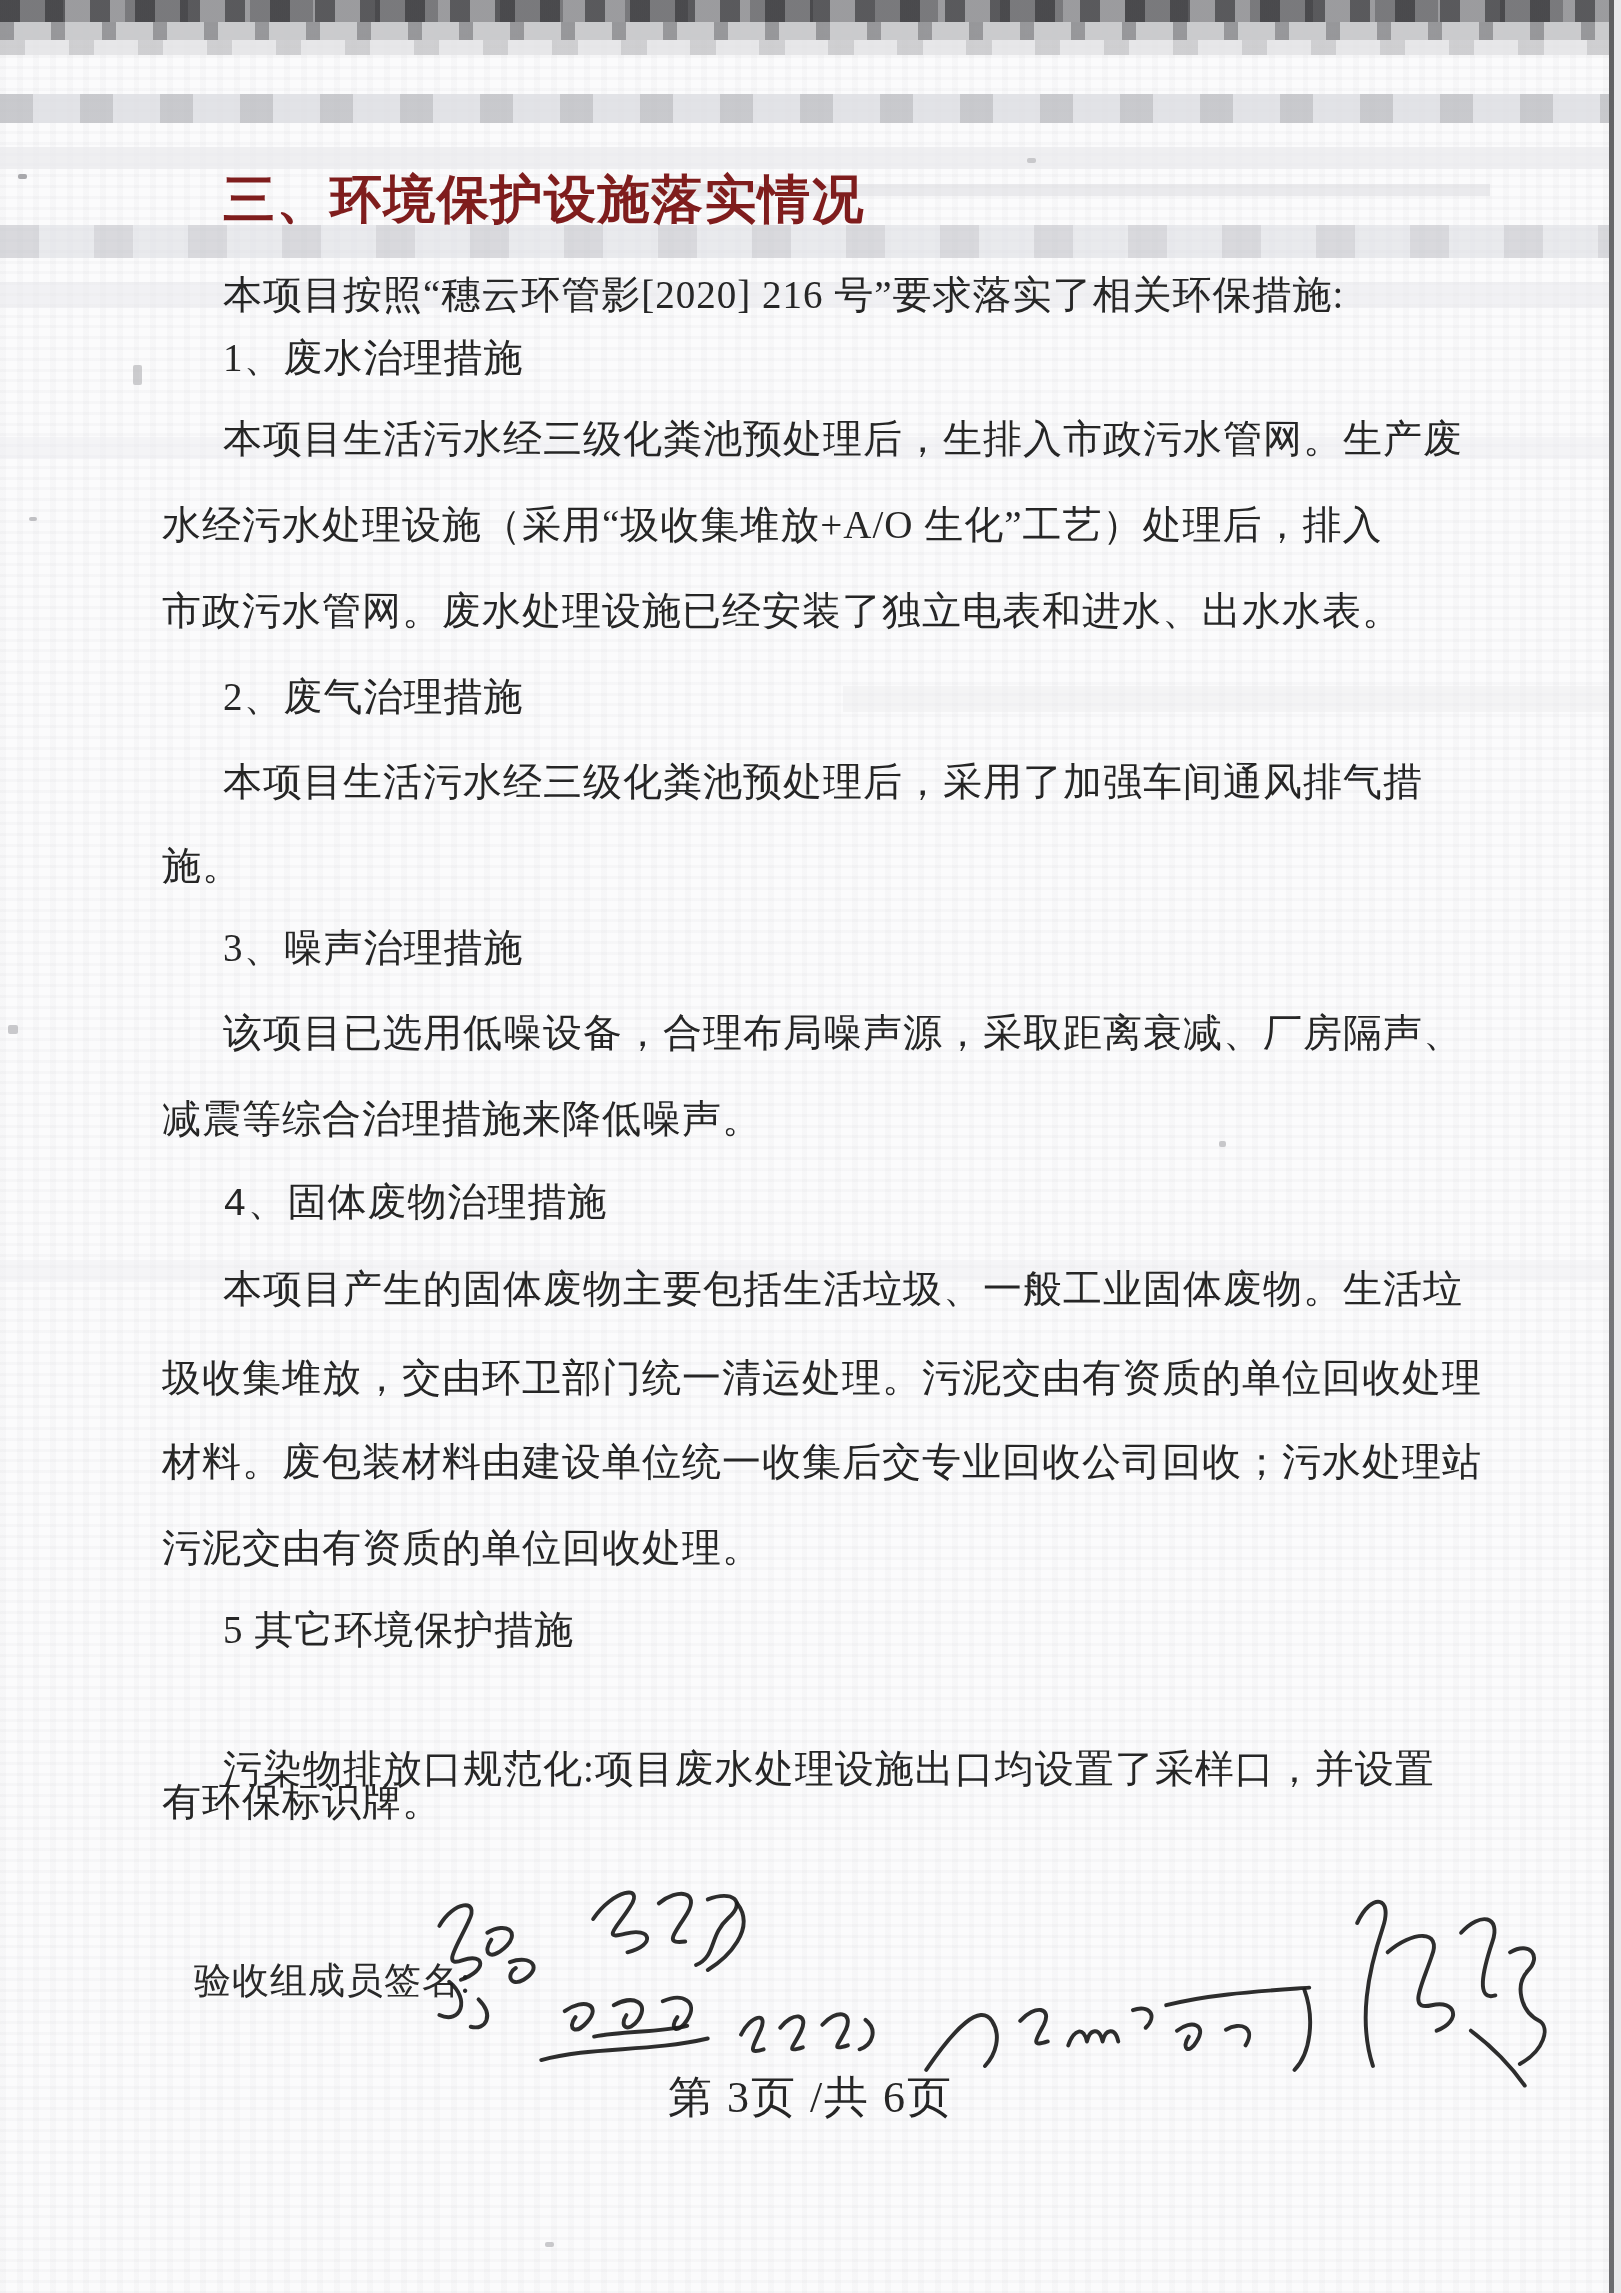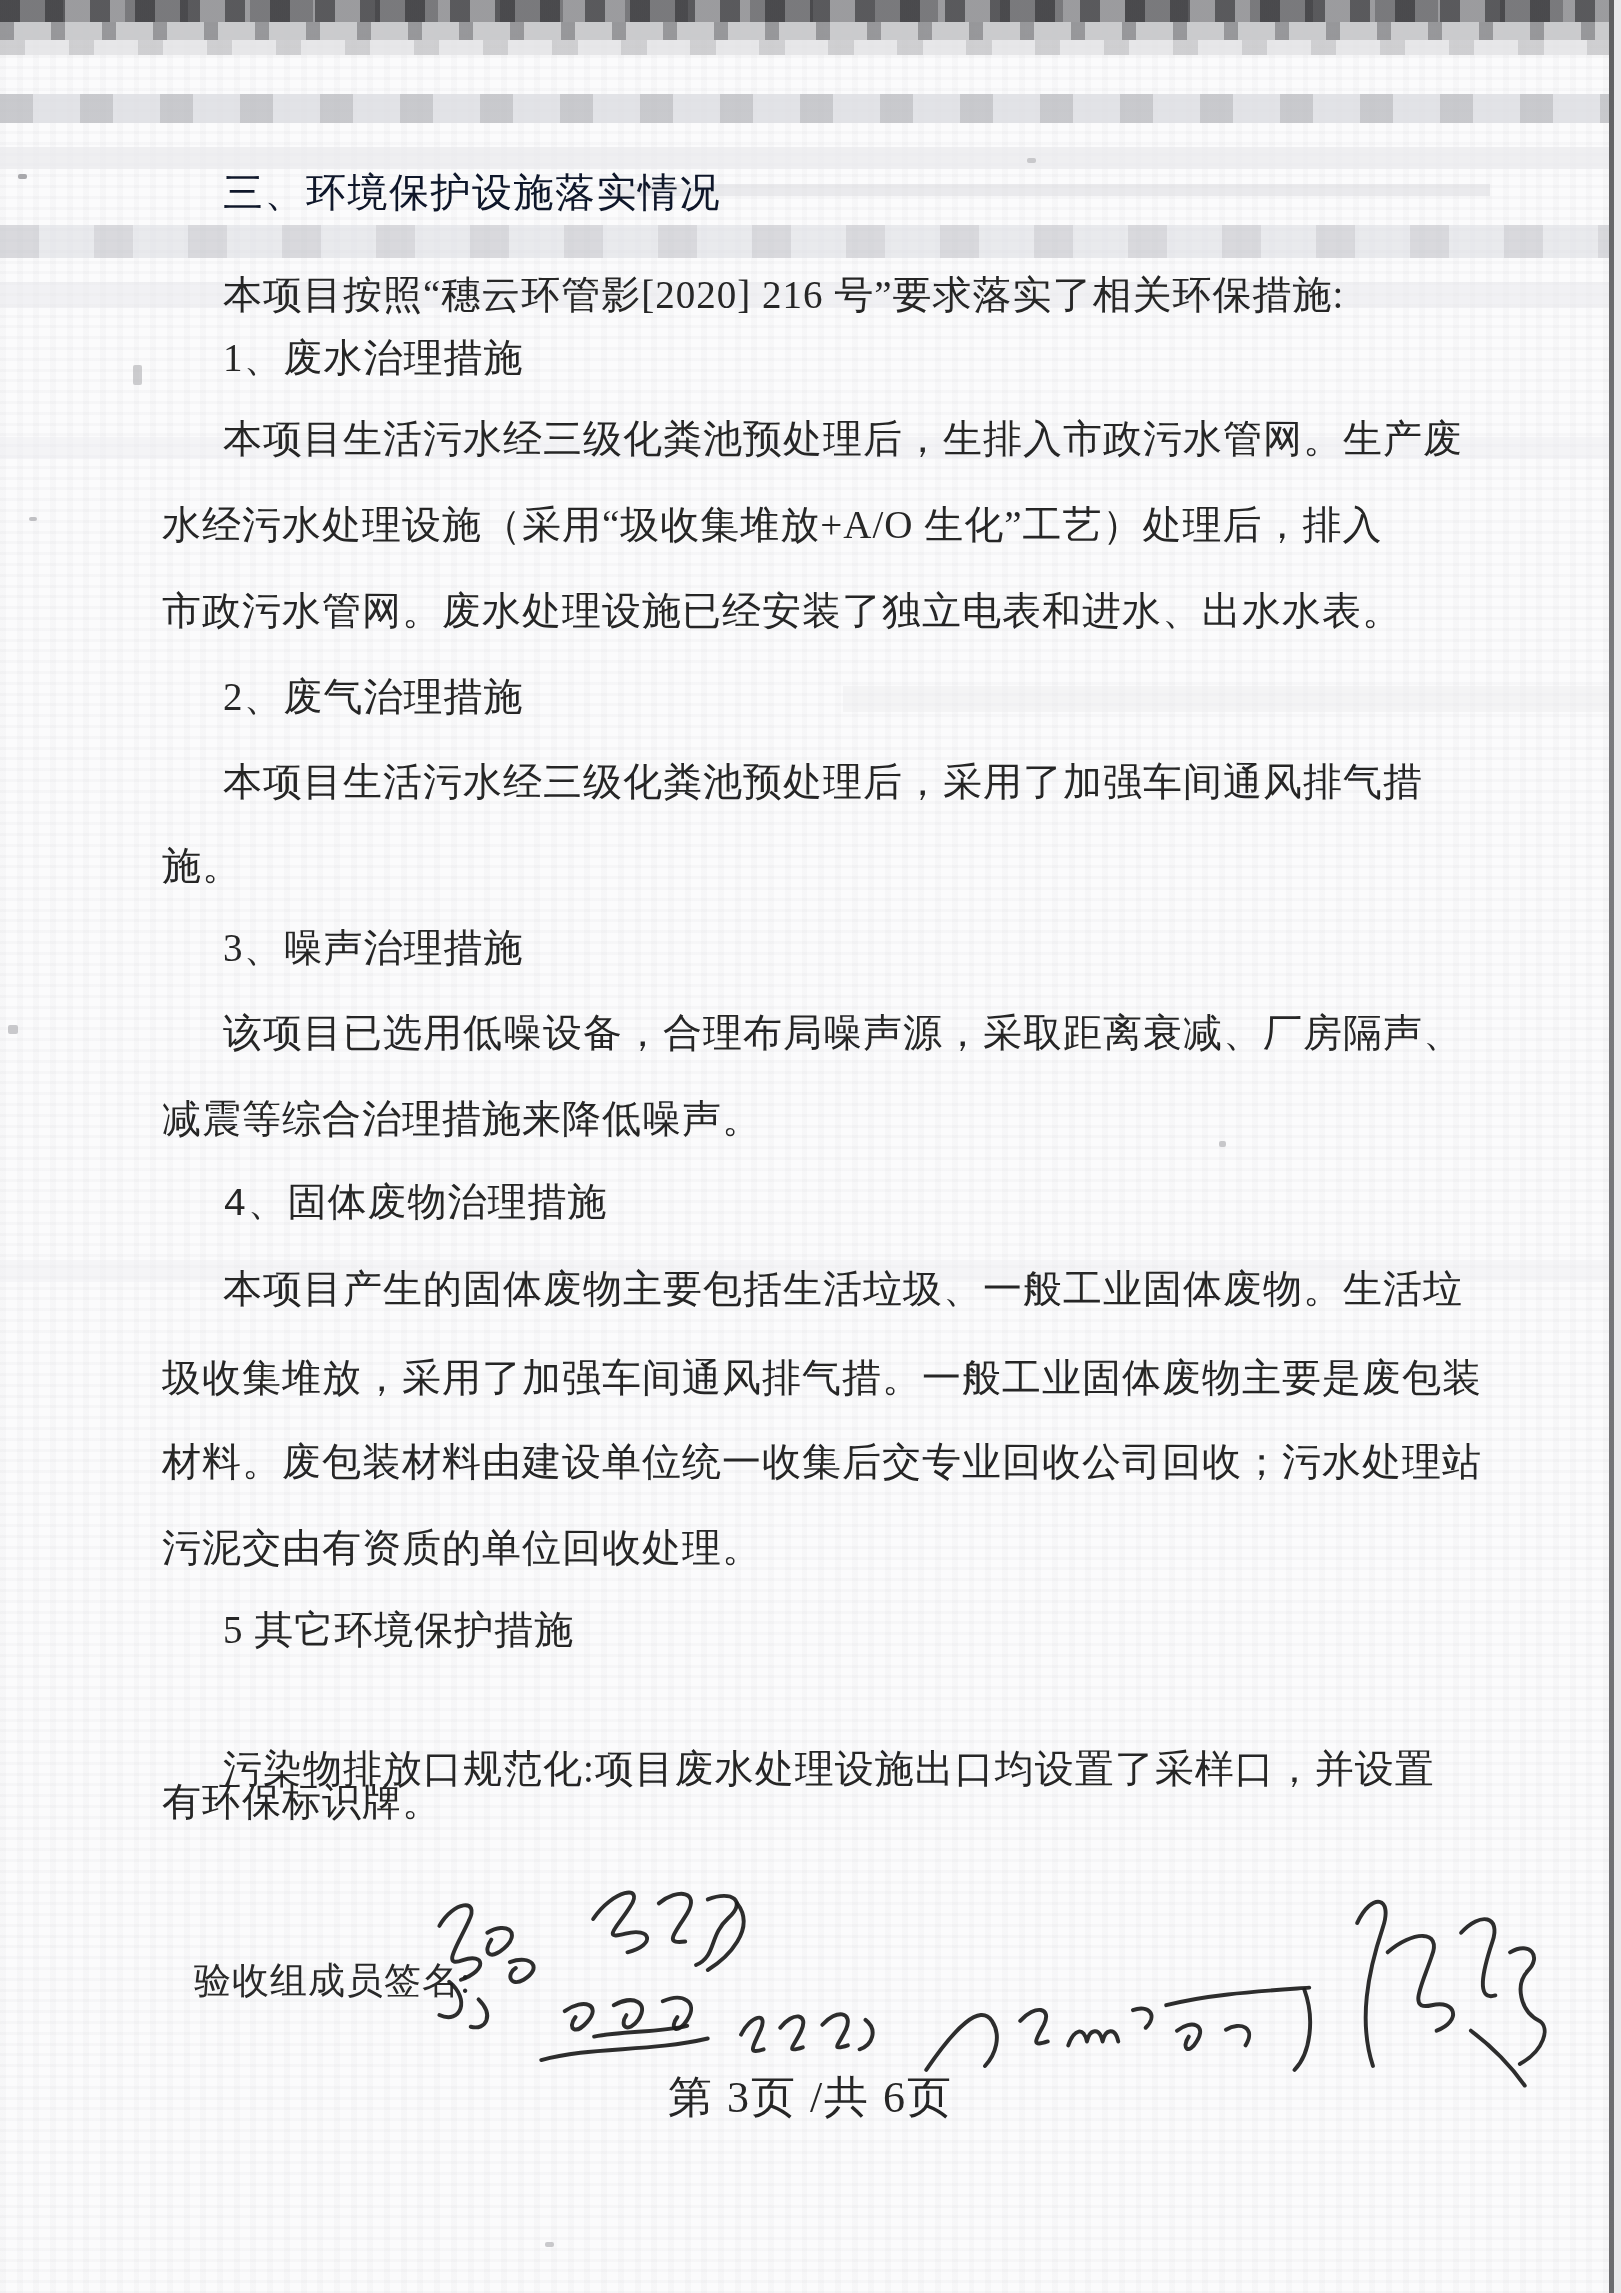--- a/index.html
+++ b/index.html
@@ -42,21 +42,21 @@
   .scan-edge-light{position:absolute;top:0;right:0;width:6.9px;height:100%;background:#e9e9eb;}
   
   .speck{position:absolute;background:#a8a8ac;border-radius:2px;pointer-events:none;}
   
   .line{
     position:absolute;left:162px;width:1313px;
     font-size:39px;color:#262626;letter-spacing:1px;
     white-space:nowrap;line-height:1.2;
   }
   .indent{padding-left:61px;}
-  .heading{font-weight:normal;font-size:40px;color:#0f172a;letter-spacing:1.5px;}
+  .heading{font-weight:bold;font-size:52px;color:#7f1d1d;letter-spacing:1.5px;}
   .sig-label{
     position:absolute;left:194px;top:1956px;
     font-size:37px;color:#2a2a2a;letter-spacing:1px;white-space:nowrap;
   }
   .signatures{position:absolute;left:392px;top:1872px;width:1186px;height:240px;}
   .signatures svg{width:100%;height:100%;display:block;}
   .signatures path{fill:none;stroke:#1b1b1b;stroke-width:4;stroke-linecap:round;stroke-linejoin:round;opacity:.92;}
   .footer{
     position:absolute;left:0;top:2068px;width:100%;
     text-align:center;font-size:44px;color:#262626;letter-spacing:2px;
@@ -97,21 +97,21 @@
   <div class="line" style="top:502px;">水经污水处理设施（采用“圾收集堆放+A/O 生化”工艺）处理后，排入</div>
   <div class="line" style="top:588px;">市政污水管网。废水处理设施已经安装了独立电表和进水、出水水表。</div>
   <div class="line indent" style="top:674px;">2、废气治理措施</div>
   <div class="line indent" style="top:759px;">本项目生活污水经三级化粪池预处理后，采用了加强车间通风排气措</div>
   <div class="line" style="top:843px;">施。</div>
   <div class="line indent" style="top:925px;">3、噪声治理措施</div>
   <div class="line indent" style="top:1010px;">该项目已选用低噪设备，合理布局噪声源，采取距离衰减、厂房隔声、</div>
   <div class="line" style="top:1096px;">减震等综合治理措施来降低噪声。</div>
   <div class="line indent" style="top:1182px;font-family:Liberation Mono, monospace;">4、固体废物治理措施</div>
   <div class="line indent" style="top:1266px;">本项目产生的固体废物主要包括生活垃圾、一般工业固体废物。生活垃</div>
-  <div class="line" style="top:1355px;">圾收集堆放，采用了加强车间通风排气措。一般工业固体废物主要是废包装</div>
+  <div class="line" style="top:1355px;">圾收集堆放，交由环卫部门统一清运处理。污泥交由有资质的单位回收处理</div>
   <div class="line" style="top:1439px;">材料。废包装材料由建设单位统一收集后交专业回收公司回收；污水处理站</div>
   <div class="line" style="top:1525px;">污泥交由有资质的单位回收处理。</div>
   <div class="line indent" style="top:1607px;">5 其它环境保护措施</div>
   <div class="line indent" style="top:1746px;">污染物排放口规范化:项目废水处理设施出口均设置了采样口，并设置</div>
   <div class="line" style="top:1779px;">有环保标识牌。</div>
 
   <div class="sig-label">验收组成员签名:</div>
 
   <div class="signatures">
     <svg viewBox="0 0 1210 245" xmlns="http://www.w3.org/2000/svg">

